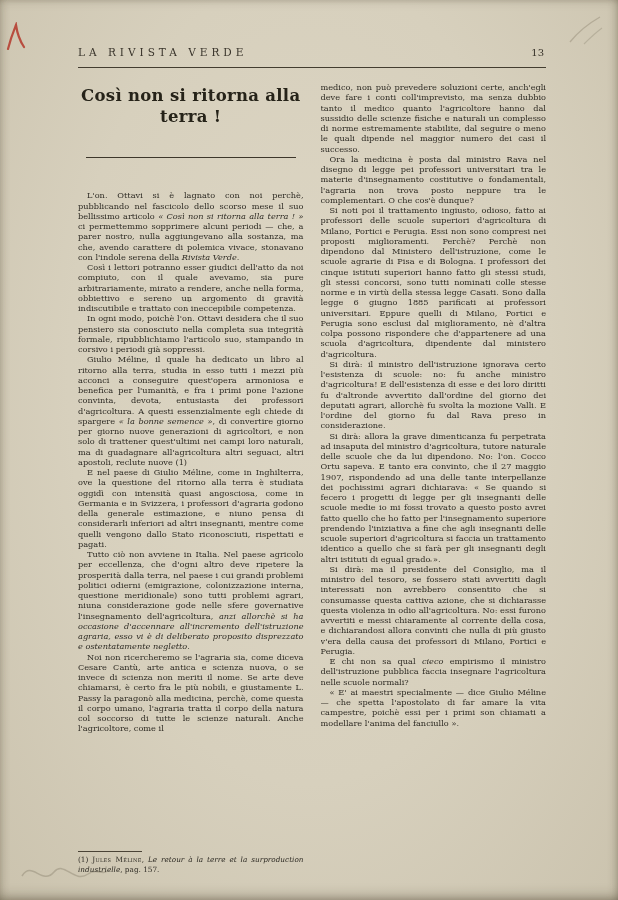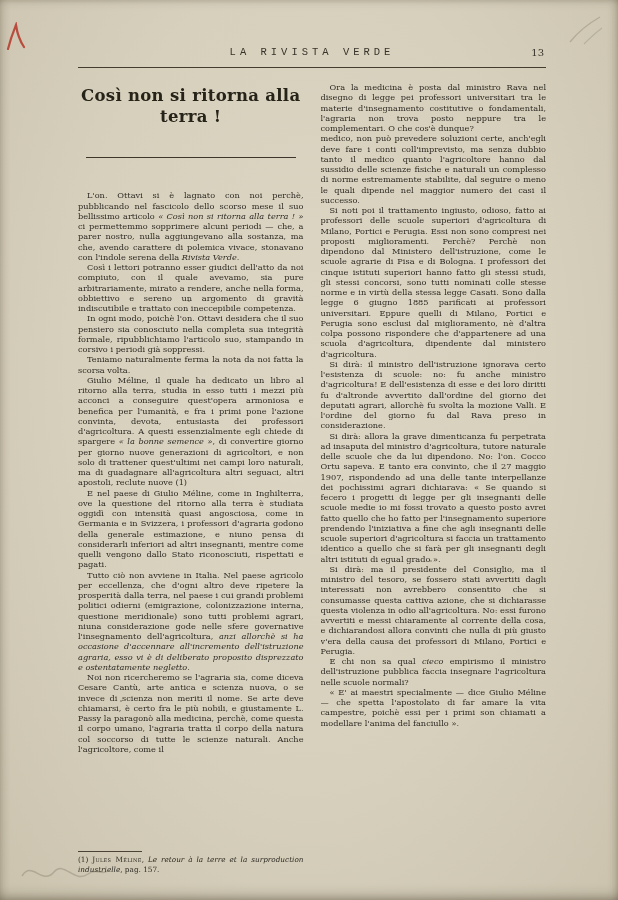--- a/index.html
+++ b/index.html
@@ -22,25 +22,23 @@
       inset 6px 0 12px -8px rgba(66,56,36,.25);
   }
   .header {
     position: absolute;
     top: 44px; left: 78px; right: 72px;
     height: 24px;
     border-bottom: 1px solid #433d30;
   }
   .journal-title {
     position: absolute; left: 0; right: 0; top: 2px;
-    text-align: center;
     font-size: 10.5px;
     letter-spacing: 4px;
     color: #38332a;
-    font-family: Liberation Mono, monospace;
   }
   .page-number {
     position: absolute; right: 2px; top: 3px;
     font-size: 10px;
     color: #38332a;
   }
   .columns {
     position: absolute;
     top: 82px; left: 78px; right: 72px; bottom: 26px;
     display: flex;
@@ -116,36 +114,35 @@
 
   <div class="columns">
 
     <div class="col col-left">
       <div class="article-title">Così non si ritorna alla terra !</div>
       <div class="title-rule"></div>
       <div>
           <p class="para"><span>L'on. Ottavi si è lagnato con noi perchè, pubblicando nel fascicolo dello scorso mese il suo bellissimo articolo </span><em>« Così non si ritorna alla terra ! »</em><span> ci permettemmo sopprimere alcuni periodi — che, a parer nostro, nulla aggiungevano alla sostanza, ma che, avendo carattere di polemica vivace, stonavano con l'indole serena della </span><em>Rivista Verde</em><span>.</span></p>
           <p class="para"><span>Così i lettori potranno esser giudici dell'atto da noi compiuto, con il quale avevamo, sia pure arbitrariamente, mirato a rendere, anche nella forma, obbiettivo e sereno un argomento di gravità indiscutibile e trattato con ineccepibile competenza.</span></p>
           <p class="para"><span>In ogni modo, poichè l'on. Ottavi desidera che il suo pensiero sia conosciuto nella completa sua integrità formale, ripubblichiamo l'articolo suo, stampando in corsivo i periodi già soppressi.</span></p>
-          <p class="para"><span>Teniamo naturalmente ferma la nota da noi fatta la scorsa volta.</span></p>
           <p class="para"><span>Giulio Méline, il quale ha dedicato un libro al ritorno alla terra, studia in esso tutti i mezzi più acconci a conseguire quest'opera armoniosa e benefica per l'umanità, e fra i primi pone l'azione convinta, devota, entusiasta dei professori d'agricoltura. A questi essenzialmente egli chiede di spargere </span><em>« la bonne semence »</em><span>, di convertire giorno per giorno nuove generazioni di agricoltori, e non solo di trattener quest'ultimi nei campi loro naturali, ma di guadagnare all'agricoltura altri seguaci, altri apostoli, reclute nuove (1)</span></p>
           <p class="para"><span>E nel paese di Giulio Méline, come in Inghilterra, ove la questione del ritorno alla terra è studiata oggidì con intensità quasi angosciosa, come in Germania e in Svizzera, i professori d'agraria godono della generale estimazione, e niuno pensa di considerarli inferiori ad altri insegnanti, mentre come quelli vengono dallo Stato riconosciuti, rispettati e pagati.</span></p>
           <p class="para"><span>Tutto ciò non avviene in Italia. Nel paese agricolo per eccellenza, che d'ogni altro deve ripetere la prosperità dalla terra, nel paese i cui grandi problemi politici odierni (emigrazione, colonizzazione interna, questione meridionale) sono tutti problemi agrari, niuna considerazione gode nelle sfere governative l'insegnamento dell'agricoltura, </span><em>anzi allorchè si ha occasione d'accennare all'incremento dell'istruzione agraria, esso vi è di deliberato proposito disprezzato e ostentatamente negletto.</em></p>
           <p class="para"><span>Noi non ricercheremo se l'agraria sia, come diceva Cesare Cantù, arte antica e scienza nuova, o se invece di scienza non meriti il nome. Se arte deve chiamarsi, è certo fra le più nobili, e giustamente L. Passy la paragonò alla medicina, perchè, come questa il corpo umano, l'agraria tratta il corpo della natura col soccorso di tutte le scienze naturali. Anche l'agricoltore, come il</span></p>
         </div>
       <div class="footnote">
         <div class="footnote-rule"></div>
         <div><span>(1) </span><span class="sc">Jules Méline</span><span>, </span><em>Le retour à la terre et la surproduction industrielle</em><span>, pag. 157.</span></div>
       </div>
     </div>
 
     <div class="col">
       <div>
+          <p class="para noindent"><span>medico, non può prevedere soluzioni certe, anch'egli deve fare i conti coll'imprevisto, ma senza dubbio tanto il medico quanto l'agricoltore hanno dal sussidio delle scienze fisiche e naturali un complesso di norme estremamente stabilite, dal seguire o meno le quali dipende nel maggior numero dei casi il successo.</span></p>
           <p class="para"><span>Ora la medicina è posta dal ministro Rava nel disegno di legge pei professori universitari tra le materie d'insegnamento costitutive o fondamentali, l'agraria non trova posto neppure tra le complementari. O che cos'è dunque?</span></p>
-          <p class="para noindent"><span>medico, non può prevedere soluzioni certe, anch'egli deve fare i conti coll'imprevisto, ma senza dubbio tanto il medico quanto l'agricoltore hanno dal sussidio delle scienze fisiche e naturali un complesso di norme estremamente stabilite, dal seguire o meno le quali dipende nel maggior numero dei casi il successo.</span></p>
           <p class="para"><span>Si noti poi il trattamento ingiusto, odioso, fatto ai professori delle scuole superiori d'agricoltura di Milano, Portici e Perugia. Essi non sono compresi nei proposti miglioramenti. Perchè? Perchè non dipendono dal Ministero dell'istruzione, come le scuole agrarie di Pisa e di Bologna. I professori dei cinque istituti superiori hanno fatto gli stessi studi, gli stessi concorsi, sono tutti nominati colle stesse norme e in virtù della stessa legge Casati. Sono dalla legge 6 giugno 1885 parificati ai professori universitari. Eppure quelli di Milano, Portici e Perugia sono esclusi dal miglioramento, nè d'altra colpa possono rispondere che d'appartenere ad una scuola d'agricoltura, dipendente dal ministero d'agricoltura.</span></p>
           <p class="para"><span>Si dirà: il ministro dell'istruzione ignorava certo l'esistenza di scuole: no: fu anche ministro d'agricoltura! E dell'esistenza di esse e dei loro diritti fu d'altronde avvertito dall'ordine del giorno dei deputati agrari, allorchè fu svolta la mozione Valli. E l'ordine del giorno fu dal Rava preso in considerazione.</span></p>
           <p class="para"><span>Si dirà: allora la grave dimenticanza fu perpetrata ad insaputa del ministro d'agricoltura, tutore naturale delle scuole che da lui dipendono. No: l'on. Cocco Ortu sapeva. E tanto era convinto, che il 27 maggio 1907, rispondendo ad una delle tante interpellanze dei pochissimi agrari dichiarava: « Se quando si fecero i progetti di legge per gli insegnanti delle scuole medie io mi fossi trovato a questo posto avrei fatto quello che ho fatto per l'insegnamento superiore prendendo l'iniziativa a fine che agli insegnanti delle scuole superiori d'agricoltura si faccia un trattamento identico a quello che si farà per gli insegnanti degli altri istituti di egual grado ».</span></p>
           <p class="para"><span>Si dirà: ma il presidente del Consiglio, ma il ministro del tesoro, se fossero stati avvertiti dagli interessati non avrebbero consentito che si consumasse questa cattiva azione, che si dichiarasse questa violenza in odio all'agricoltura. No: essi furono avvertiti e messi chiaramente al corrente della cosa, e dichiarandosi allora convinti che nulla di più giusto v'era della causa dei professori di Milano, Portici e Perugia.</span></p>
           <p class="para"><span>E chi non sa qual </span><em>cieco</em><span> empirismo il ministro dell'istruzione pubblica faccia insegnare l'agricoltura nelle scuole normali?</span></p>
           <p class="para"><span>« E' ai maestri specialmente — dice Giulio Méline — che spetta l'apostolato di far amare la vita campestre, poichè essi per i primi son chiamati a modellare l'anima del fanciullo ».</span></p>
         </div>
     </div>
 
   </div>

